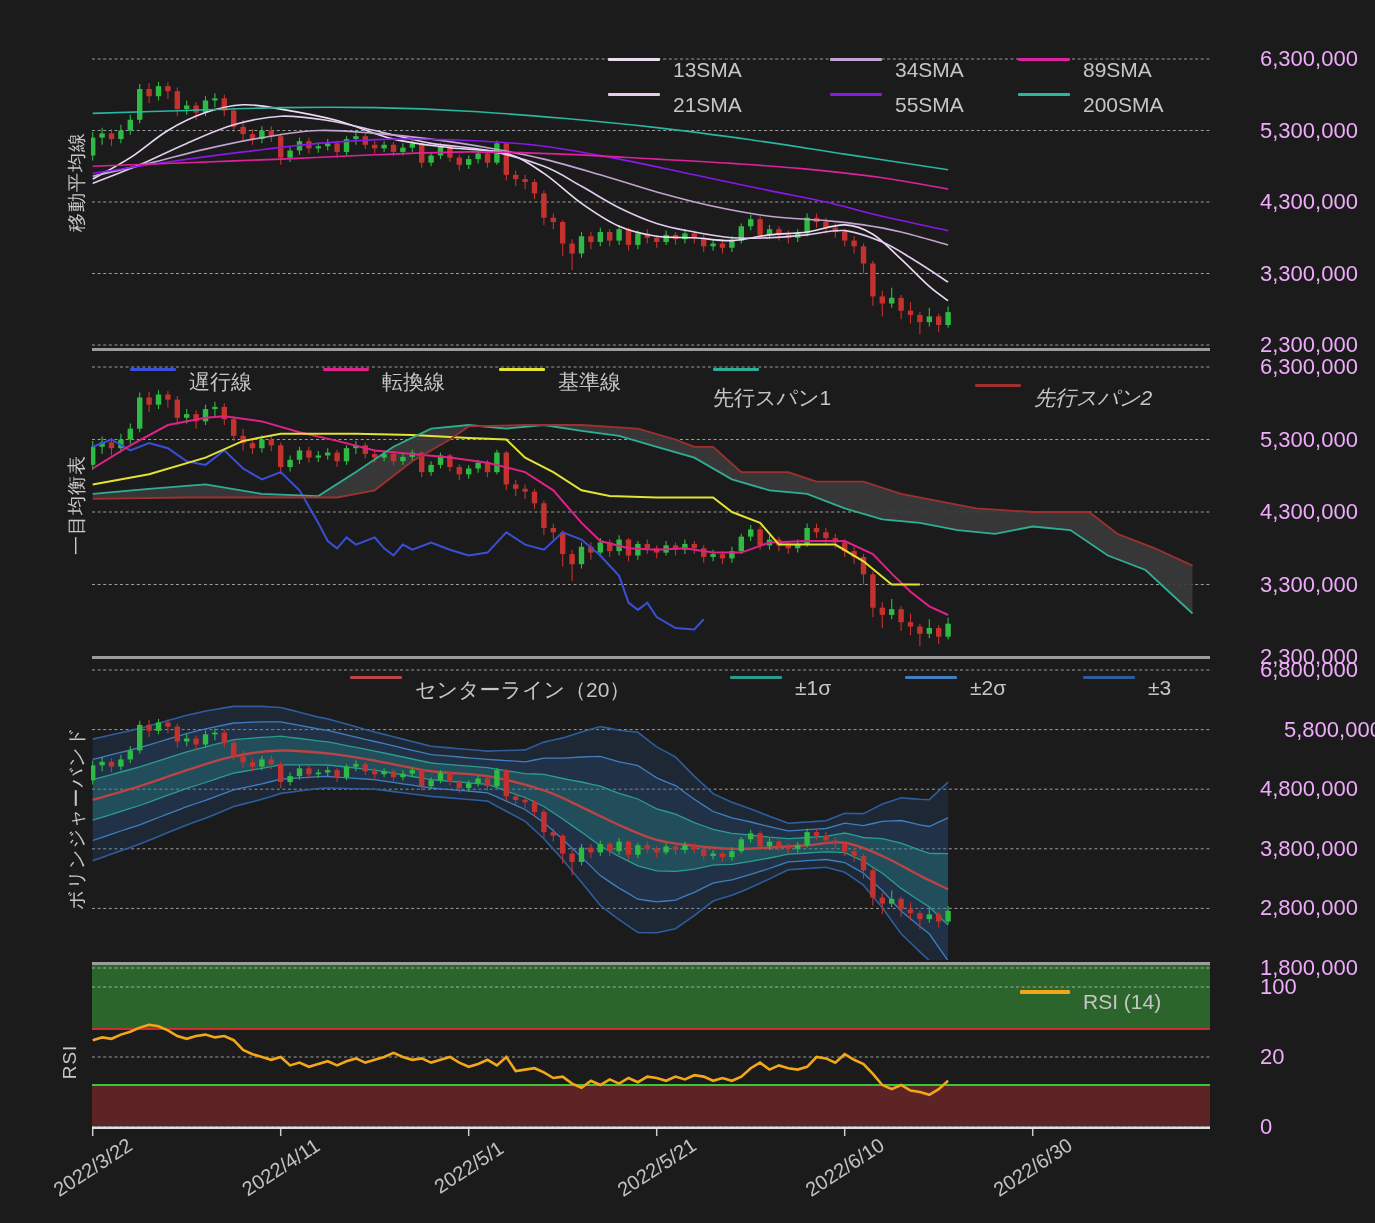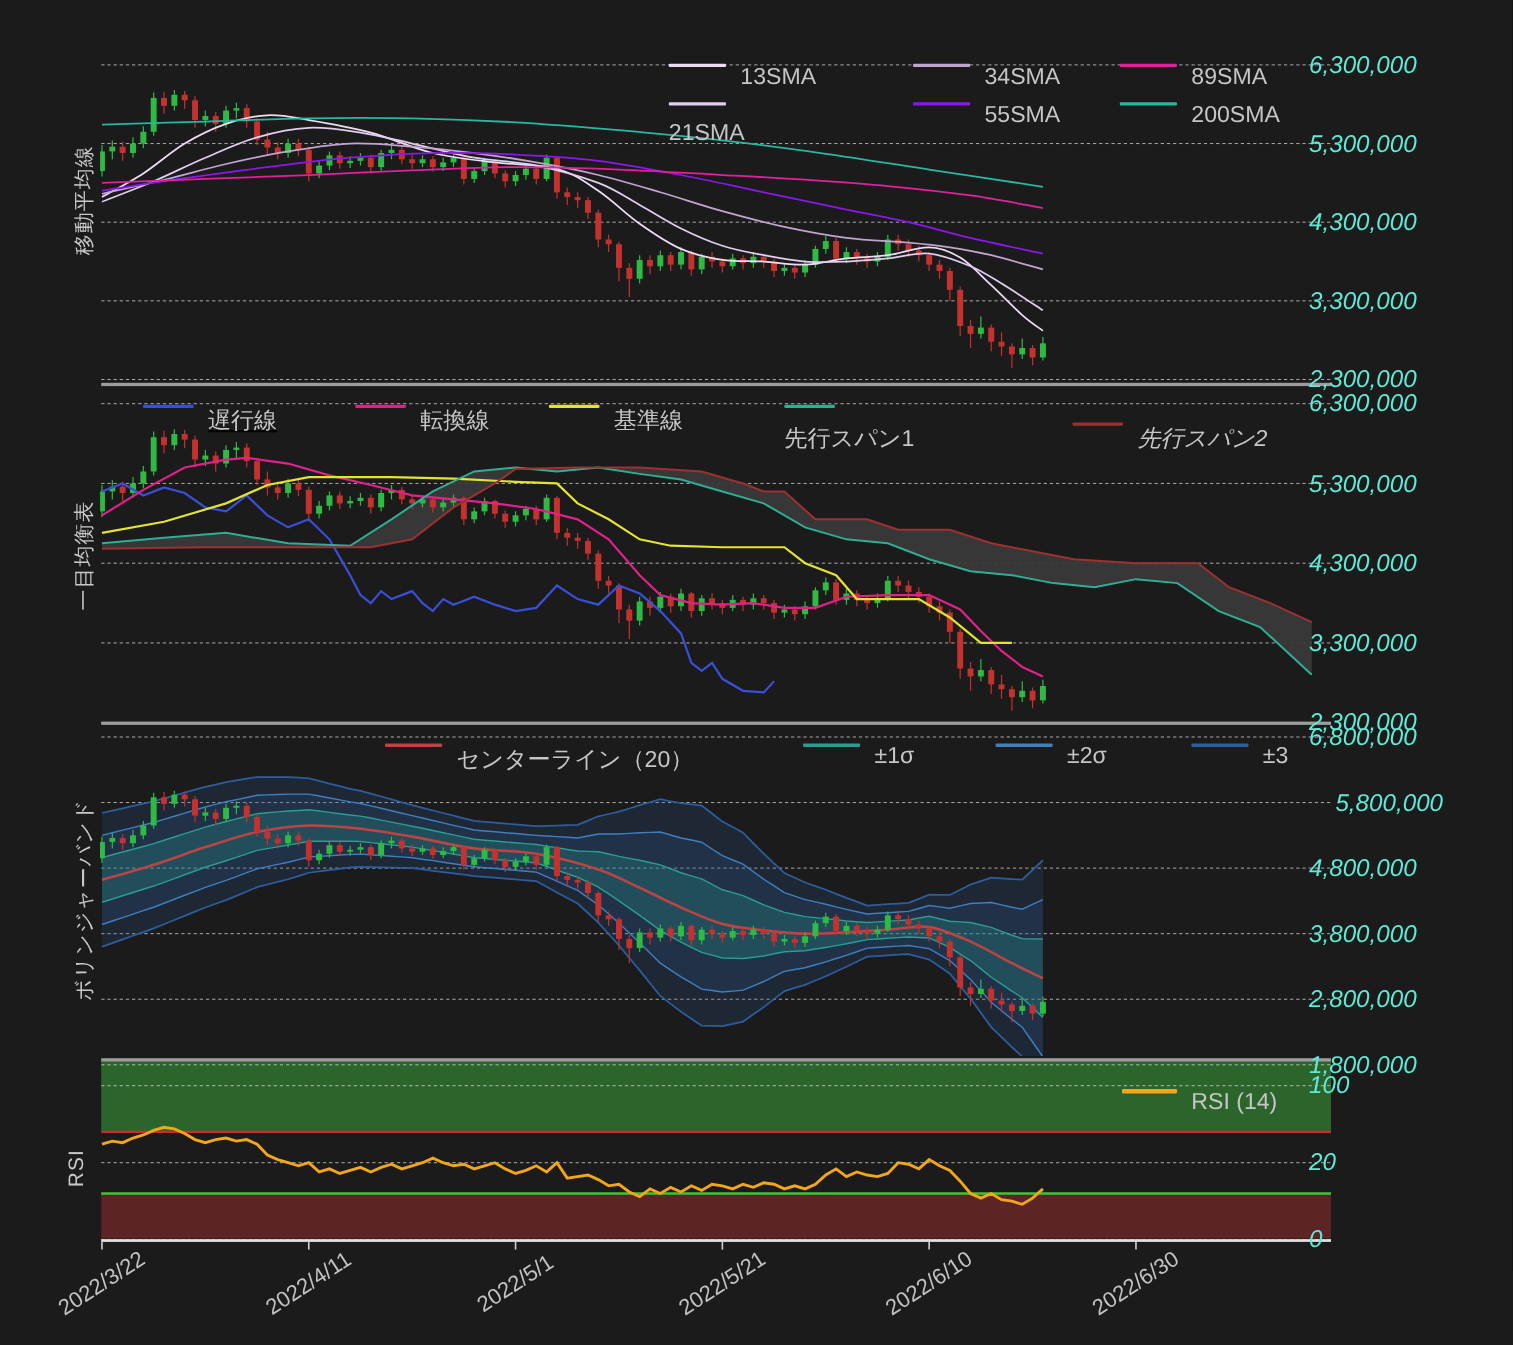--- a/index.html
+++ b/index.html
@@ -1,22 +1,22 @@
 <!DOCTYPE html>
 <html><head>
 <meta charset="utf-8">
 <style>
   html,body{margin:0;padding:0;background:#111;}
   .fig{position:relative;width:1375px;height:1223px;background:#1b1b1b;overflow:hidden;
        font-family:"Liberation Sans",sans-serif;}
   .fig svg{position:absolute;left:0;top:0;}
   .vlabel{position:absolute;color:#c8c8c8;font-size:19px;white-space:nowrap;
           transform:translate(-50%,-50%) rotate(-90deg);letter-spacing:1px;}
-  .ytick{position:absolute;left:1190px;color:#5eead4;font-size:22px;white-space:nowrap;
-         transform:translateY(-50%);font-style:italic;}
+  .ytick{position:absolute;left:1260px;color:#f0abfc;font-size:22px;white-space:nowrap;
+         transform:translateY(-50%);}
   .xtick{position:absolute;color:#c2c2c2;font-size:20px;white-space:nowrap;
          transform:translate(-50%,0) rotate(-33deg);}
   .legend-item{position:absolute;display:flex;align-items:flex-start;gap:13px;height:26px;}
   .legend-swatch{height:3px;border-radius:1px;flex:0 0 auto;}
   .legend-label{color:#c6c6c6;font-size:21px;white-space:nowrap;}
 </style>
 </head>
 <body>
 
 <div class="fig">
@@ -705,33 +705,33 @@
         <span class="legend-label">13SMA</span>
       </div>
       <div class="legend-item" style="left: 830px; top: 58px;">
         <span class="legend-swatch" style="width: 52px; height: 3px; background: rgb(194, 163, 209);"></span>
         <span class="legend-label">34SMA</span>
       </div>
       <div class="legend-item" style="left: 1018px; top: 58px;">
         <span class="legend-swatch" style="width: 52px; height: 3px; background: rgb(224, 33, 158);"></span>
         <span class="legend-label">89SMA</span>
       </div>
-      <div class="legend-item" style="left: 608px; top: 93px; flex-direction: column;">
+      <div class="legend-item" style="left: 608px; top: 93px;">
         <span class="legend-swatch" style="width: 52px; height: 3px; background: rgb(226, 205, 240);"></span>
         <span class="legend-label">21SMA</span>
       </div>
       <div class="legend-item" style="left: 830px; top: 93px;">
         <span class="legend-swatch" style="width: 52px; height: 3px; background: rgb(139, 23, 234);"></span>
         <span class="legend-label">55SMA</span>
       </div>
       <div class="legend-item" style="left: 1018px; top: 93px;">
         <span class="legend-swatch" style="width: 52px; height: 3px; background: rgb(40, 183, 160);"></span>
         <span class="legend-label">200SMA</span>
       </div>
-      <div class="legend-item" style="left: 130px; top: 368px; text-decoration: underline;">
+      <div class="legend-item" style="left: 130px; top: 368px;">
         <span class="legend-swatch" style="width: 46px; height: 3px; background: rgb(58, 79, 216);"></span>
         <span class="legend-label">遅行線</span>
       </div>
       <div class="legend-item" style="left: 323px; top: 368px;">
         <span class="legend-swatch" style="width: 46px; height: 3px; background: rgb(224, 33, 138);"></span>
         <span class="legend-label">転換線</span>
       </div>
       <div class="legend-item" style="left: 499px; top: 368px;">
         <span class="legend-swatch" style="width: 46px; height: 3px; background: rgb(227, 227, 52);"></span>
         <span class="legend-label">基準線</span>

